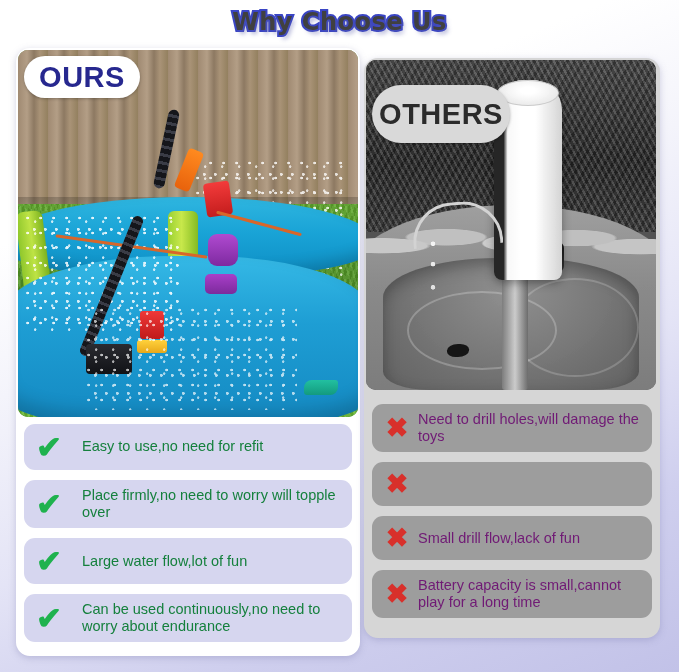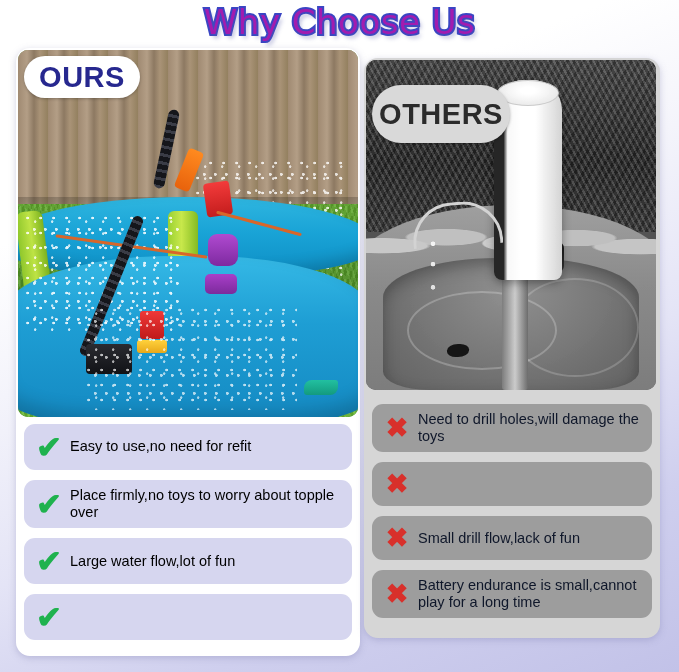--- a/index.html
+++ b/index.html
@@ -21,24 +21,24 @@
   
   #title-wrap {
     position: absolute;
     top: 1px; left: 0; right: 0;
     height: 44px;
     text-align: center;
   }
   #page-title {
     display: inline-block;
     font-family: "DejaVu Sans", sans-serif;
-    font-size: 34px;
-    font-weight: 400;
+    font-size: 24px;
+    font-weight: 700;
     letter-spacing: 0.5px;
-    color: #a21caf;
+    color: #404040;
     -webkit-text-stroke: 4px #3a45c4;
     paint-order: stroke fill;
     text-shadow: 3px 4px 4px rgba(90,95,170,0.45);
     line-height: 42px;
   }
 
   
   #ours-panel {
     position: absolute;
     left: 16px; top: 48px;
@@ -350,22 +350,22 @@
     line-height: 1;
   }
   .mark.check { color: #1fb24e; font-size: 31px; }
   .mark.cross { color: #d8302b; font-size: 27px; }
   .pill-text {
     font-family: "Liberation Sans", sans-serif;
     font-size: 14.5px;
     line-height: 1.18;
     padding-left: 5px;
   }
-  .pill.pro .pill-text { color: #000000; }
-  .pill.con .pill-text { color: #0f172a; }
+  .pill.pro .pill-text { color: #15803d; margin-left: 12px; }
+  .pill.con .pill-text { color: #701a75; }
 </style>
 </head>
 <body>
 
 <div id="title-wrap">
   <span id="page-title">Why Choose Us</span>
 </div>
 
 <div id="ours-panel"></div>
 
@@ -396,28 +396,29 @@
 
 <div id="ours-badge" class="badge">OURS</div>
 
 <div id="ours-list" class="pill-list">
   <div class="pill pro">
     <span class="mark check">✔</span>
     <span class="pill-text">Easy to use,no need for refit</span>
   </div>
   <div class="pill pro">
     <span class="mark check">✔</span>
-    <span class="pill-text">Place firmly,no toys to worry about topple over</span>
+    <span class="pill-text">Place firmly,no need to worry will topple over</span>
   </div>
   <div class="pill pro">
     <span class="mark check">✔</span>
     <span class="pill-text">Large water flow,lot of fun</span>
   </div>
   <div class="pill pro">
     <span class="mark check">✔</span>
+    <span class="pill-text">Can be used continuously,no need to worry about endurance</span>
   </div>
 </div>
 
 <div id="others-panel"></div>
 
 <div id="others-photo" class="photo">
   <div class="g-grass"></div>
   <div class="g-basin"></div>
   <div class="g-petals"></div>
   <div class="g-inner-bowl"></div>
@@ -441,15 +442,15 @@
   </div>
   <div class="pill con">
     <span class="mark cross">✖</span>
   </div>
   <div class="pill con">
     <span class="mark cross">✖</span>
     <span class="pill-text">Small drill flow,lack of fun</span>
   </div>
   <div class="pill con">
     <span class="mark cross">✖</span>
-    <span class="pill-text">Battery endurance is small,cannot play for a long time</span>
+    <span class="pill-text">Battery capacity is small,cannot play for a long time</span>
   </div>
 </div>
 
 </body></html>

